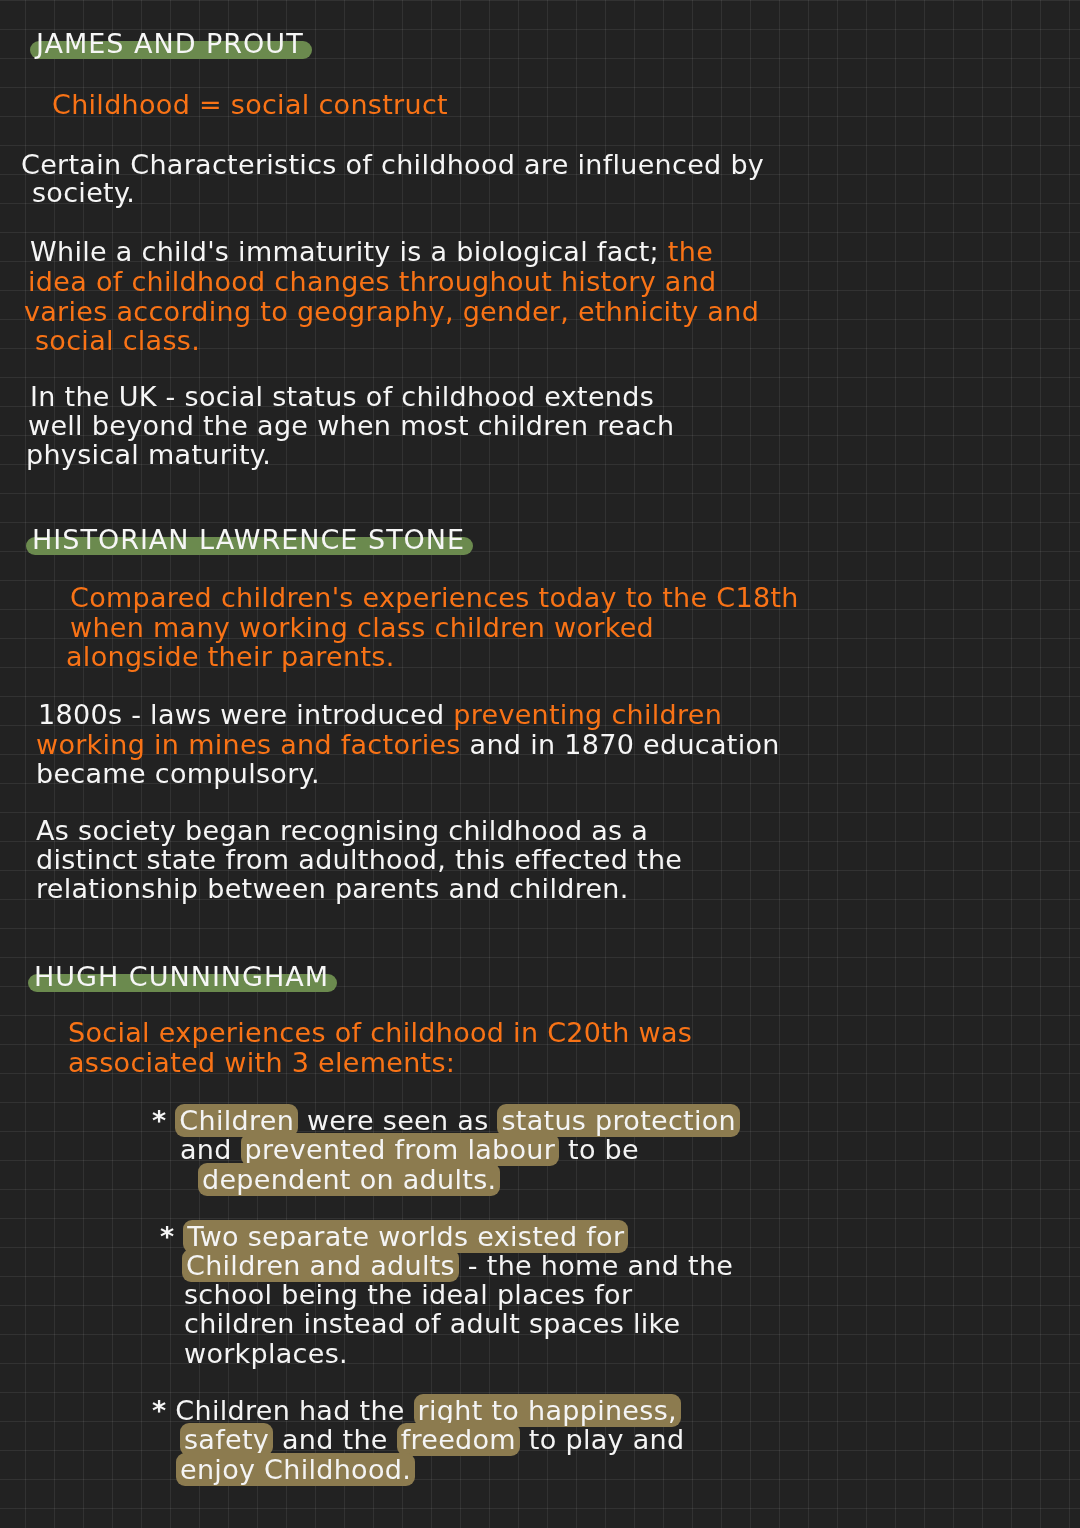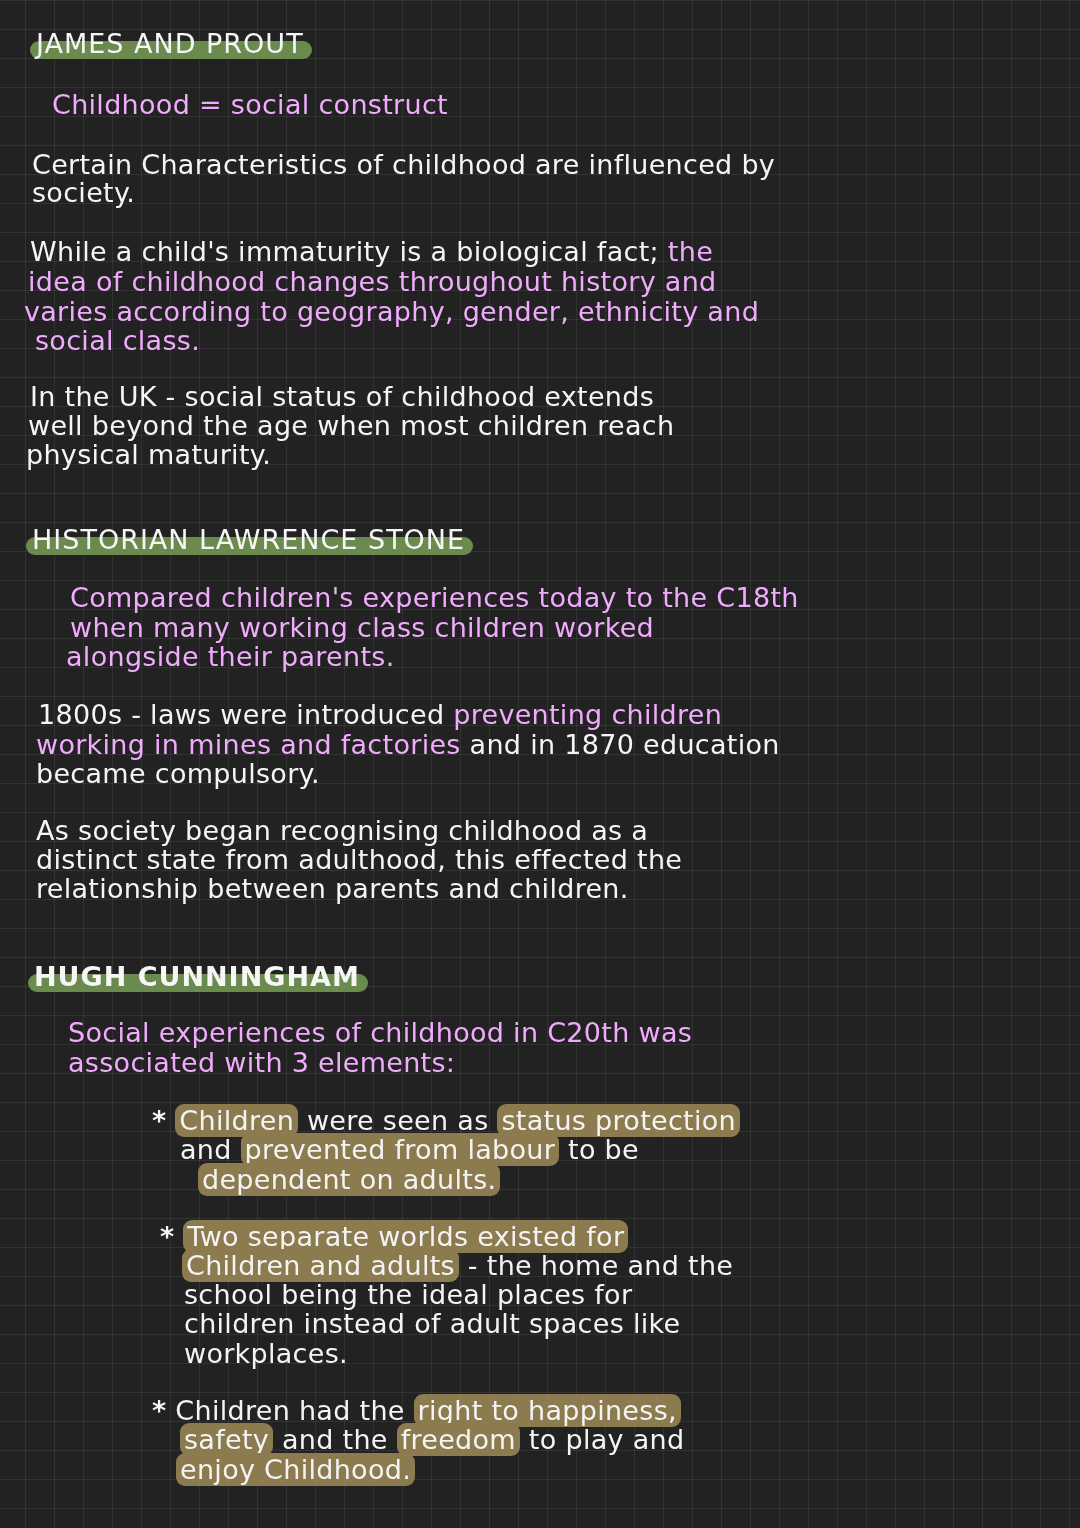--- a/index.html
+++ b/index.html
@@ -34,21 +34,21 @@
       z-index: 0;
     }
     .heading .txt { position: relative; z-index: 1; }
     .line {
       position: absolute;
       white-space: nowrap;
       font-size: 27px;
       line-height: 29px;
       letter-spacing: 0.3px;
     }
-    .purple { color: #f0abfc; }
+    .purple { color: #f97316; }
     .white { color: #f5f5f5; }
     .tan {
       background: #8c7b4f;
       border-radius: 9px;
       padding: 1px 4px;
       background-clip: padding-box;
     }
     .star { color: #f5f5f5; font-weight: bold; }
   </style>
 </head>
@@ -57,21 +57,21 @@
 <div class="page">
 
   <div class="abs heading" style="left:36px; top:30px;">
     <span class="hl" style="background:#6b8a4e;"></span>
     <span class="txt">JAMES AND PROUT</span>
   </div>
 
   <div class="line purple" style="left:52px; top:90px;">Childhood = social construct</div>
 
   <div class="abs">
-    <div class="line white" style="left:32px; top:150px;">Certain Characteristics of childhood are influenced by</div>
+    <div class="line white" style="left:21px; top:150px;">Certain Characteristics of childhood are influenced by</div>
     <div class="line white" style="left:32px; top:178px;">society.</div>
   </div>
 
   <div class="abs">
     <div class="line" style="left:30px; top:237px;">
       <span class="white">While a child's immaturity is a biological fact; </span><span class="purple">the</span>
     </div>
     <div class="line purple" style="left:28px; top:267px;">idea of childhood changes throughout history and</div>
     <div class="line purple" style="left:24px; top:297px;">varies according to geography, gender, ethnicity and</div>
     <div class="line purple" style="left:28px; top:326px;margin-left:7px;">social class.</div>
@@ -103,21 +103,21 @@
     </div>
     <div class="line white" style="left:36px; top:759px;">became compulsory.</div>
   </div>
 
   <div class="abs">
     <div class="line white" style="left:36px; top:816px;">As society began recognising childhood as a</div>
     <div class="line white" style="left:36px; top:845px;">distinct  state from adulthood, this effected the</div>
     <div class="line white" style="left:36px; top:874px;">relationship between parents and children.</div>
   </div>
 
-  <div class="abs heading" style="left:34px; top:963px;font-weight:bold;">
+  <div class="abs heading" style="left:34px; top:963px;">
     <span class="hl" style="background:#6b8a4e;"></span>
     <span class="txt">HUGH CUNNINGHAM</span>
   </div>
 
   <div class="abs">
     <div class="line purple" style="left:68px; top:1018px;">Social experiences of childhood in C20th was</div>
     <div class="line purple" style="left:68px; top:1048px;">associated with 3 elements:</div>
   </div>
 
   <div class="abs">

